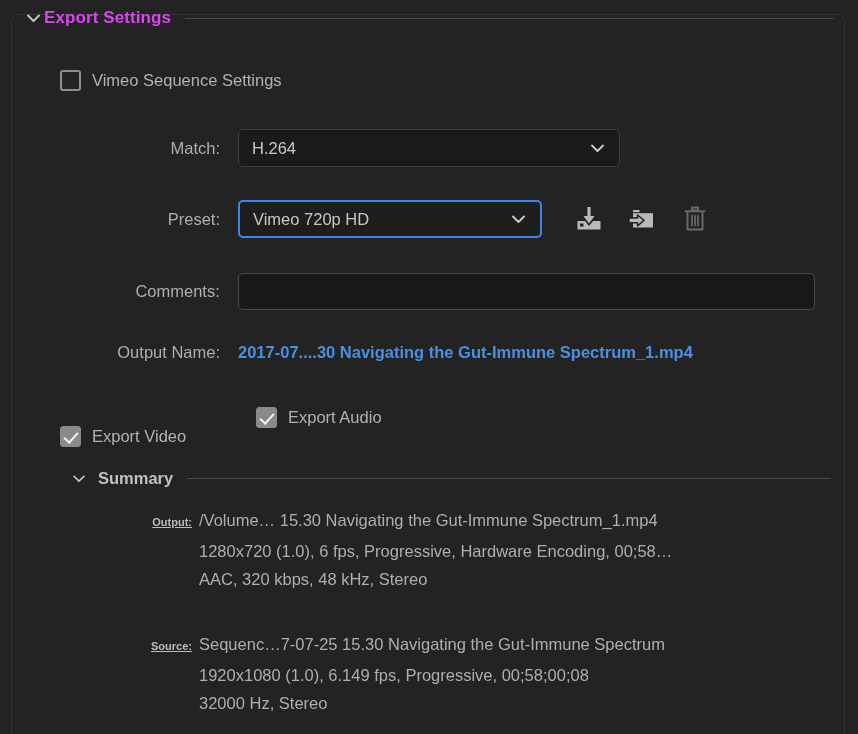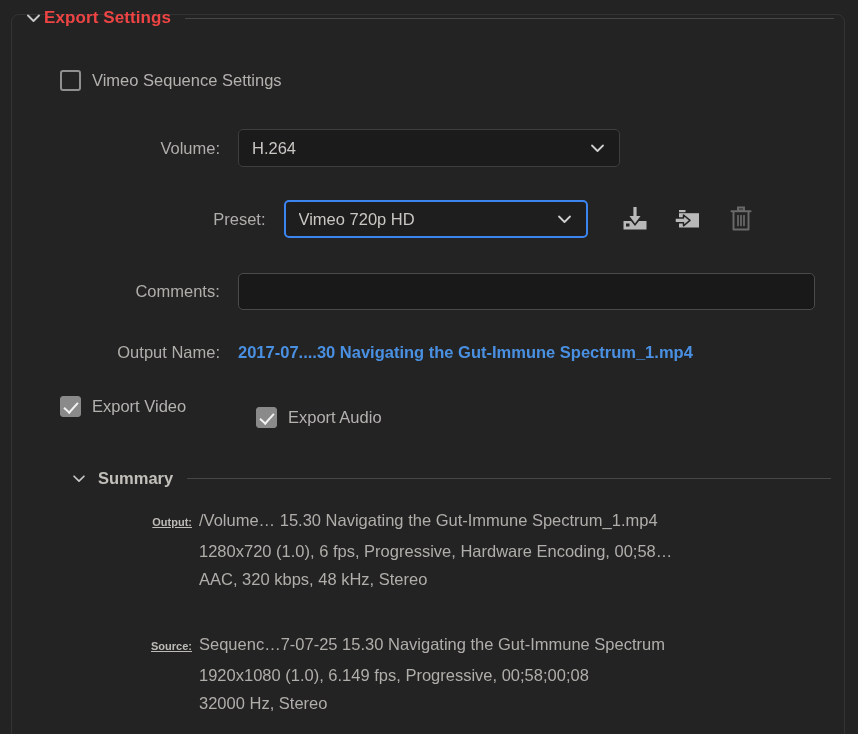--- a/index.html
+++ b/index.html
@@ -51,21 +51,21 @@
     flex: 0 0 22px;
     display: flex;
     align-items: center;
     justify-content: center;
     color: #c8c8c8;
   }
   .twisty svg { display: block; }
   .section-title {
     font-size: 17px;
     font-weight: bold;
-    color: #ef4444;
+    color: #d946ef;
     white-space: nowrap;
     letter-spacing: 0.1px;
   }
   .hrule {
     flex: 1 1 auto;
     height: 1px;
     background: #464646;
     margin-left: 14px;
     margin-right: 2px;
   }
@@ -244,32 +244,32 @@
     <span class="section-title">Export Settings</span>
     <span class="hrule"></span>
   </div>
 
   <div class="row" style="left:60px; top:70px;">
     <span class="cbox off"></span>
     <span class="cb-label">Vimeo Sequence Settings</span>
   </div>
 
   <div class="row" style="left:55px; top:129px; width:565px;">
-    <span class="field-label" style="width:165px;">Volume:</span>
+    <span class="field-label" style="width:165px;">Match:</span>
     <span class="select" style="margin-left:18px; width:382px;">
       <span class="value">H.264</span>
       <span class="chev">
         <svg width="15" height="10" viewBox="0 0 15 10">
           <polyline points="2,2.5 7.5,8 13,2.5" fill="none" stroke="currentColor" stroke-width="1.8" stroke-linecap="round" stroke-linejoin="round"></polyline>
         </svg>
       </span>
     </span>
   </div>
 
-  <div class="row" style="left:55px; top:200px; width:750px;justify-content:center;">
+  <div class="row" style="left:55px; top:200px; width:750px;">
     <span class="field-label" style="width:165px;">Preset:</span>
     <span class="select focused" style="margin-left:18px; width:304px;">
       <span class="value">Vimeo 720p HD</span>
       <span class="chev">
         <svg width="15" height="10" viewBox="0 0 15 10">
           <polyline points="2,2.5 7.5,8 13,2.5" fill="none" stroke="currentColor" stroke-width="1.8" stroke-linecap="round" stroke-linejoin="round"></polyline>
         </svg>
       </span>
     </span>
 
@@ -303,21 +303,21 @@
   <div class="row" style="left:55px; top:273px; width:760px;">
     <span class="field-label" style="width:165px;">Comments:</span>
     <span class="textinput" style="margin-left:18px; width:578px;"></span>
   </div>
 
   <div class="row" style="left:55px; top:343px; width:780px;">
     <span class="field-label" style="width:165px;">Output Name:</span>
     <span class="outname" style="margin-left:18px;">2017-07....30 Navigating the Gut-Immune Spectrum_1.mp4</span>
   </div>
 
-  <div class="row" style="left:60px; top:396px;">
+  <div class="row" style="left:60px; top:426px;">
     <span class="cbox on"></span>
     <span class="cb-label">Export Video</span>
   </div>
   <div class="row" style="left:256px; top:407px;">
     <span class="cbox on"></span>
     <span class="cb-label">Export Audio</span>
   </div>
 
   <div class="summary-header">
     <span class="twisty">

